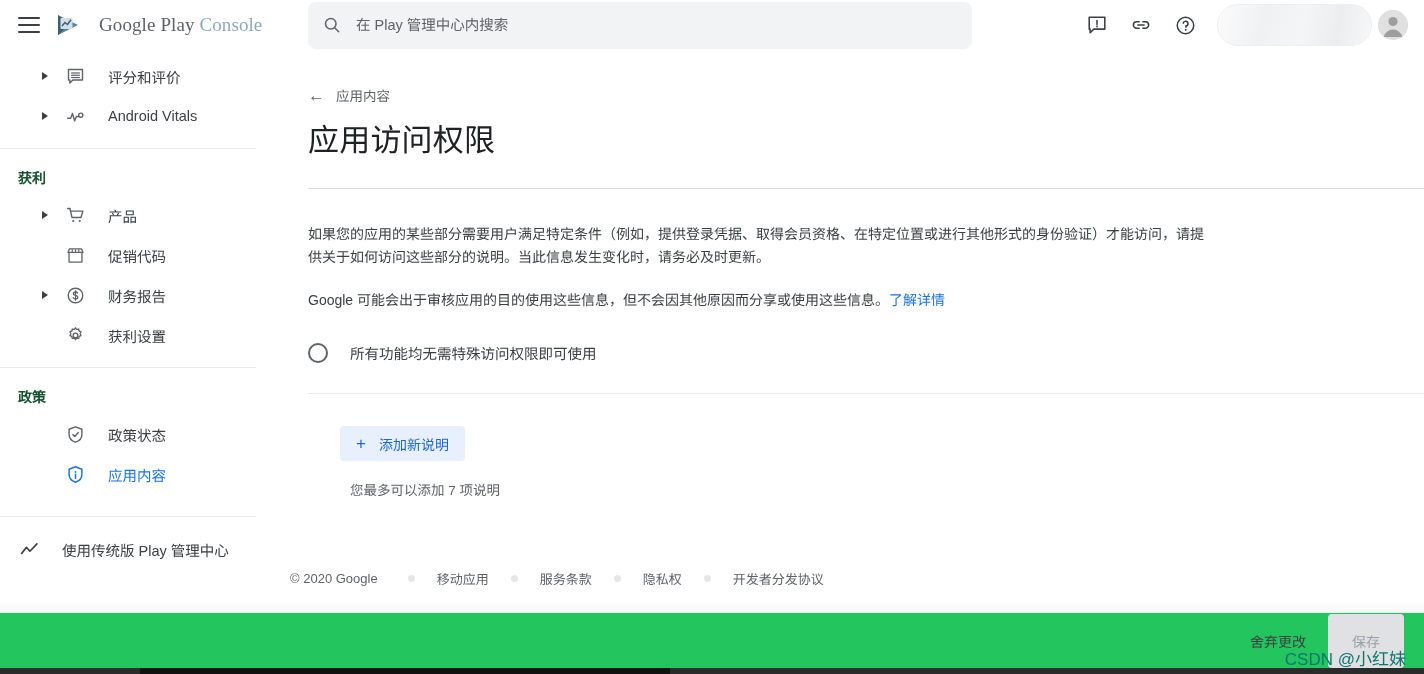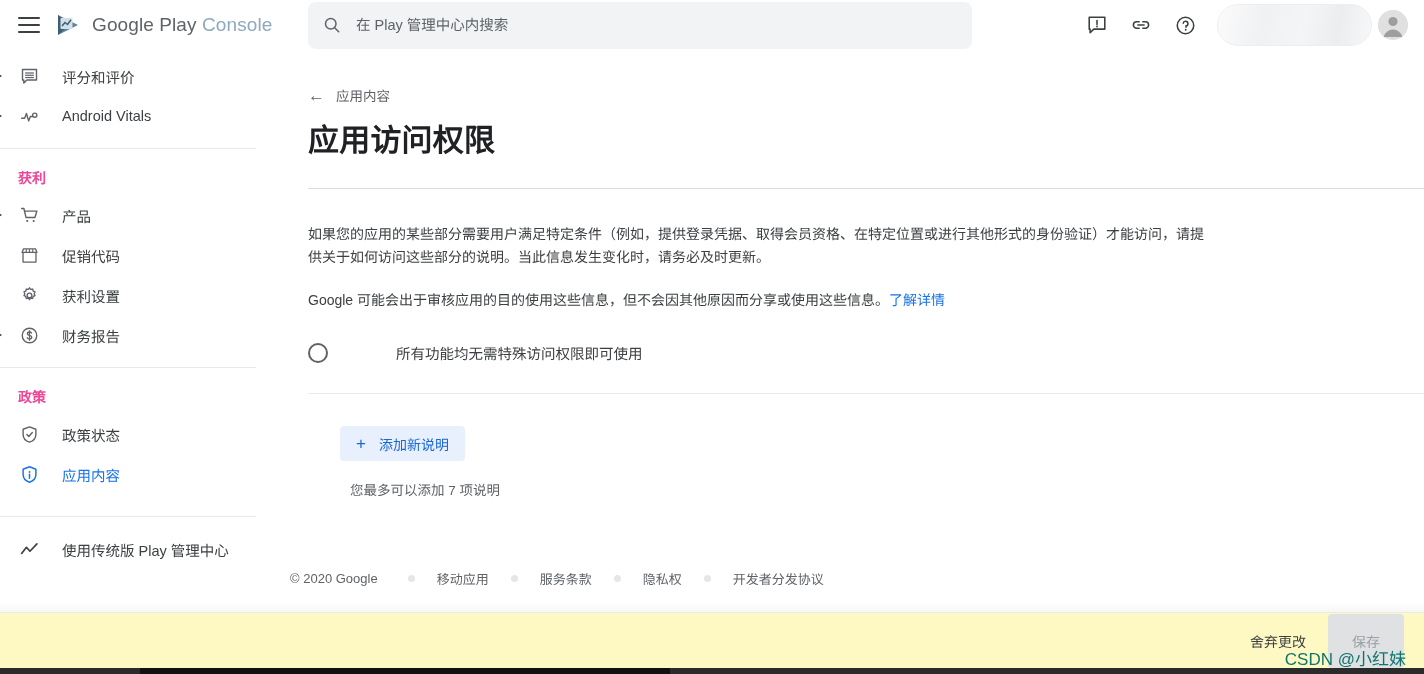--- a/index.html
+++ b/index.html
@@ -18,21 +18,21 @@
     position: absolute; left: 0; top: 0; width: 1424px; height: 50px;
     background: #fff; display: flex; align-items: center; z-index: 20;
   }
   .hamburger {
     width: 24px; height: 24px; margin-left: 18px; margin-right: 14px;
     display: flex; flex-direction: column; justify-content: center; gap: 5px;
     cursor: pointer;
   }
   .hamburger span { display: block; width: 22px; height: 2px; background: #3c4043; border-radius: 1px; }
 
-  .brand { display: flex; align-items: center; gap: 10px; cursor: pointer; }
+  .brand { display: flex; align-items: center; gap: 17px; cursor: pointer; font-family: Liberation Serif, serif; }
   .brand-mark { width: 26px; height: 24px; flex: 0 0 auto; }
   .brand-text { font-size: 19px; letter-spacing: .1px; white-space: nowrap; }
   .brand-text .g1 { color: #5f6368; }
   .brand-text .g2 { color: #8ea9bd; }
 
   .search-wrap {
     position: absolute; left: 308px; top: 0px;
     width: 744px; height: 50px; display: flex; align-items: center;
   }
   .search-box {
@@ -66,71 +66,71 @@
     cursor: pointer;
   }
 
   
   .sidebar {
     position: absolute; left: 0; top: 50px; width: 290px; height: 551px;
     background: #fff; padding-top: 6px; overflow: hidden;
   }
   .nav-item {
     position: relative; display: flex; align-items: center; height: 40px;
-    padding-left: 18px; cursor: pointer; color: #3c4043;
+    padding-left: 18px; cursor: pointer; color: #3c4043; margin-left: 46px;
   }
   .nav-item .caret {
     position: absolute; left: -4px; top: 50%; transform: translateY(-50%);
     width: 0; height: 0; border-left: 6px solid #3c4043;
     border-top: 4.5px solid transparent; border-bottom: 4.5px solid transparent;
   }
   .nav-ico {
     width: 22px; height: 22px; margin-right: 22px; flex: 0 0 auto;
     display: flex; align-items: center; justify-content: center; color: #5f6368;
   }
   .nav-label { font-size: 14.5px; color: #3c4043; white-space: nowrap; }
   .nav-item.active .nav-label { color: #1a73e8; font-weight: 500; }
   .nav-item.active .nav-ico { color: #1a73e8; }
 
   .nav-sep { width: 256px; height: 1px; background: #e8eaed; margin: 12px 0 0 0; }
   .nav-group-title {
-    font-size: 14px; font-weight: 700; color: #ec4899;
+    font-size: 14px; font-weight: 700; color: #14532d;
     padding: 18px 0 8px 18px; letter-spacing: .1px;
   }
   .legacy-item {
     display: flex; align-items: center; height: 40px; padding-left: 18px; cursor: pointer;
   }
   .legacy-item .nav-ico { color: #3c4043; }
 
   
   .main {
     position: absolute; left: 290px; top: 50px; width: 1134px; height: 551px;
     background: #fff; overflow: hidden;
   }
   .breadcrumb {
     display: flex; align-items: center; gap: 11px;
     margin: 35px 0 0 18px; cursor: pointer; width: max-content;
   }
   .breadcrumb .bc-arrow { font-size: 17px; color: #5f6368; line-height: 1; }
   .breadcrumb .bc-text { font-size: 13.5px; color: #5f6368; }
 
   .page-title {
-    margin: 10px 0 0 18px; font-size: 31px; font-weight: 700;
+    margin: 10px 0 0 18px; font-size: 31px; font-weight: 400;
     color: #202124; letter-spacing: .2px;
   }
   .title-rule { margin: 28px 0 0 18px; width: 1116px; height: 1px; background: #dadce0; }
 
   .para {
     margin: 34px 0 0 18px; width: 905px; font-size: 14px; line-height: 23px; color: #3c4043;
   }
   .para2 { margin-top: 20px; }
   .link { color: #1a73e8; cursor: pointer; }
 
   .radio-row {
-    display: flex; align-items: center; margin: 0 0 0 18px; cursor: pointer; gap: 46px;
+    display: flex; align-items: center; margin: 0 0 0 18px; cursor: pointer;
   }
   .radio-row.r1 { margin-top: 30px; }
   .radio-row.r2 { margin-top: 30px; }
   .radio {
     width: 20px; height: 20px; border-radius: 50%; border: 2px solid #5f6368;
     flex: 0 0 auto; margin-right: 22px; position: relative; background: #fff;
   }
   .radio.checked { border-color: #1a73e8; }
   .radio.checked::after {
     content: ""; position: absolute; left: 50%; top: 50%;
@@ -155,21 +155,21 @@
     display: flex; align-items: center; justify-content: flex-start;
     gap: 22px; font-size: 13px; color: #5f6368;
   }
   .footer .copy { margin-right: 8px; }
   .footer a { color: #5f6368; text-decoration: none; cursor: pointer; }
   .dot { width: 7px; height: 7px; border-radius: 50%; background: #e4e6e8; display: inline-block; }
 
   
   .bottombar {
     position: absolute; left: 0; top: 612px; width: 1424px; height: 56px;
-    background: #fef9c3; border-top: 1px solid #e8eaed;
+    background: #22c55e; border-top: 1px solid #e8eaed;
     display: flex; align-items: center; justify-content: flex-end; z-index: 30;
   }
   .discard {
     font-size: 14px; font-weight: 500; color: #3c4043; background: none;
     border: none; font-family: inherit; cursor: pointer; padding: 8px 14px;
   }
   .save {
     margin: 0 20px 0 8px; padding: 17px 24px; border: none; border-radius: 4px;
     background: #dfe1e3; color: #9aa0a6; font-family: inherit;
     font-size: 14px; font-weight: 500; cursor: default;
@@ -308,39 +308,39 @@
           <path d="M4.6 8.5 V19.5 H19.4 V8.5" fill="none" stroke="#5f6368" stroke-width="1.5" stroke-linejoin="round"></path>
           <line x1="8.3" y1="4.8" x2="8.3" y2="8.3" stroke="#5f6368" stroke-width="1.3"></line>
           <line x1="12" y1="4.8" x2="12" y2="8.3" stroke="#5f6368" stroke-width="1.3"></line>
           <line x1="15.7" y1="4.8" x2="15.7" y2="8.3" stroke="#5f6368" stroke-width="1.3"></line>
         </svg>
       </span>
       <span class="nav-label">促销代码</span>
     </div>
 
     <div class="nav-item">
-      <span class="nav-ico">
-        <svg viewBox="0 0 24 24" width="21" height="21">
-          <path d="M12 3.2 l1.3 1.9 2.3 -.5 .6 2.3 2.1 1 -1 2.1 1 2.1 -2.1 1 -.6 2.3 -2.3 -.5 -1.3 1.9 -1.3 -1.9 -2.3 .5 -.6 -2.3 -2.1 -1 1 -2.1 -1 -2.1 2.1 -1 .6 -2.3 2.3 .5 Z" fill="none" stroke="#5f6368" stroke-width="1.5" stroke-linejoin="round"></path>
-          <circle cx="12" cy="11.9" r="2.7" fill="none" stroke="#5f6368" stroke-width="1.5"></circle>
-        </svg>
-      </span>
-      <span class="nav-label">获利设置</span>
-    </div>
-
-    <div class="nav-item">
       <span class="caret"></span>
       <span class="nav-ico">
         <svg viewBox="0 0 24 24" width="21" height="21">
           <circle cx="12" cy="12" r="8.3" fill="none" stroke="#5f6368" stroke-width="1.6"></circle>
           <path d="M14.3 9.2 a2.4 2.4 0 0 0 -2.3 -1.2 c-1.5 0 -2.4 .8 -2.4 1.9 c0 2.6 5 1.3 5 4 c0 1.2 -1.1 2 -2.6 2 a2.6 2.6 0 0 1 -2.5 -1.4" fill="none" stroke="#5f6368" stroke-width="1.5" stroke-linecap="round"></path>
           <line x1="12" y1="6" x2="12" y2="18" stroke="#5f6368" stroke-width="1.4"></line>
         </svg>
       </span>
       <span class="nav-label">财务报告</span>
+    </div>
+
+    <div class="nav-item">
+      <span class="nav-ico">
+        <svg viewBox="0 0 24 24" width="21" height="21">
+          <path d="M12 3.2 l1.3 1.9 2.3 -.5 .6 2.3 2.1 1 -1 2.1 1 2.1 -2.1 1 -.6 2.3 -2.3 -.5 -1.3 1.9 -1.3 -1.9 -2.3 .5 -.6 -2.3 -2.1 -1 1 -2.1 -1 -2.1 2.1 -1 .6 -2.3 2.3 .5 Z" fill="none" stroke="#5f6368" stroke-width="1.5" stroke-linejoin="round"></path>
+          <circle cx="12" cy="11.9" r="2.7" fill="none" stroke="#5f6368" stroke-width="1.5"></circle>
+        </svg>
+      </span>
+      <span class="nav-label">获利设置</span>
     </div>
 
     <div class="nav-sep"></div>
 
     <div class="nav-group-title">政策</div>
 
     <div class="nav-item">
       <span class="nav-ico">
         <svg viewBox="0 0 24 24" width="21" height="21">
           <path d="M12 3.2 L19.3 6 V12 c0 4.4 -3.1 7.5 -7.3 8.8 C7.8 19.5 4.7 16.4 4.7 12 V6 Z" fill="none" stroke="#5f6368" stroke-width="1.6" stroke-linejoin="round"></path>

